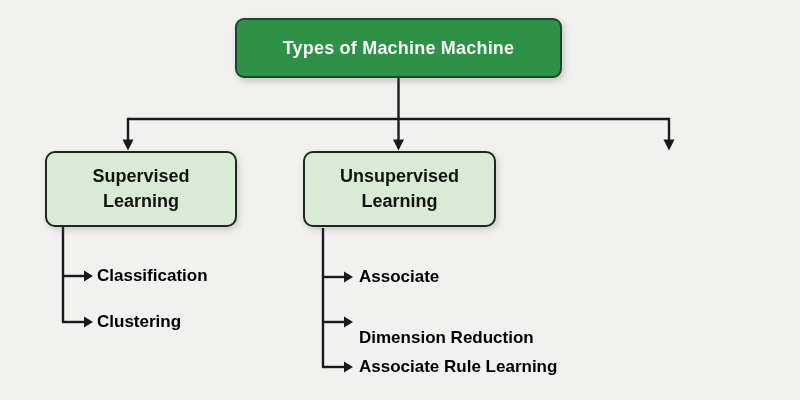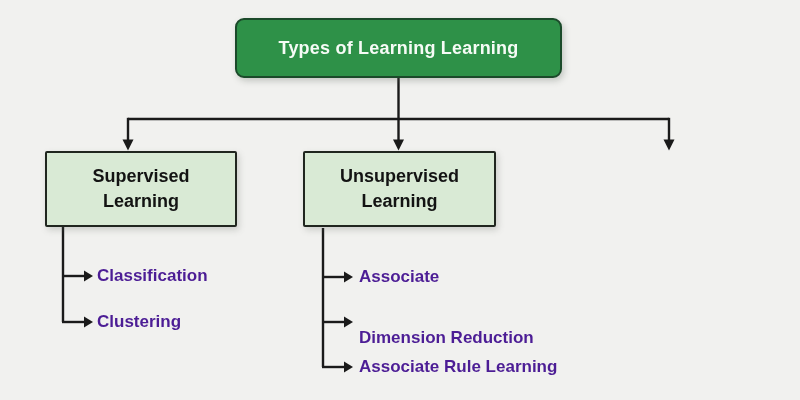--- a/index.html
+++ b/index.html
@@ -34,33 +34,33 @@
     color: #f6fbf6;
     font-size: 18px;
     letter-spacing: 0.2px;
     box-shadow: 2px 3px 6px rgba(90,100,90,0.30);
   }
   .branch-box {
     top: 151px;
     height: 76px;
     background: #d9ead5;
     border: 2px solid #20261f;
-    border-radius: 2px;
+    border-radius: 10px;
     color: #131313;
     font-size: 18px;
     line-height: 1.38;
     padding: 16px 18px;
     box-shadow: 2px 3px 6px rgba(90,100,90,0.25);
   }
   .branch-0 { left: 45px;  width: 192px; }
   .branch-1 { left: 303px; width: 193px; }
   .branch-2 { left: 563px; width: 192px; }
   .leaf {
     position: absolute;
-    color: #4c1d95;
+    color: #000000;
     font-size: 17px;
     font-weight: 700;
     line-height: 22px;
     white-space: nowrap;
   }
   .leaf-s0 { left: 97px;  top: 265px; }
   .leaf-s1 { left: 97px;  top: 311px; }
   .leaf-u0 { left: 359px; top: 266px; }
   .leaf-u1 { left: 359px; top: 327px; }
   .leaf-u2 { left: 359px; top: 356px; }
@@ -96,21 +96,21 @@
       <polygon points="663.5,139.5 674.5,139.5 669,150.5"></polygon>
       <polygon points="84,270.5 84,281.5 93,276"></polygon>
       <polygon points="84,316.5 84,327.5 93,322"></polygon>
       <polygon points="344,271.5 344,282.5 353,277"></polygon>
       <polygon points="344,316.5 344,327.5 353,322"></polygon>
       <polygon points="344,361.5 344,372.5 353,367"></polygon>
     </g>
   </svg>
 
   <div class="box root-box">
-    <span>Types of Learning Learning</span>
+    <span>Types of Machine Machine</span>
   </div>
 
   <div class="box branch-box branch-0">
     <span>Supervised Learning</span>
   </div>
   <div class="box branch-box branch-1">
     <span>Unsupervised Learning</span>
   </div>
 
   <div class="leaf leaf-s0">Classification</div>

